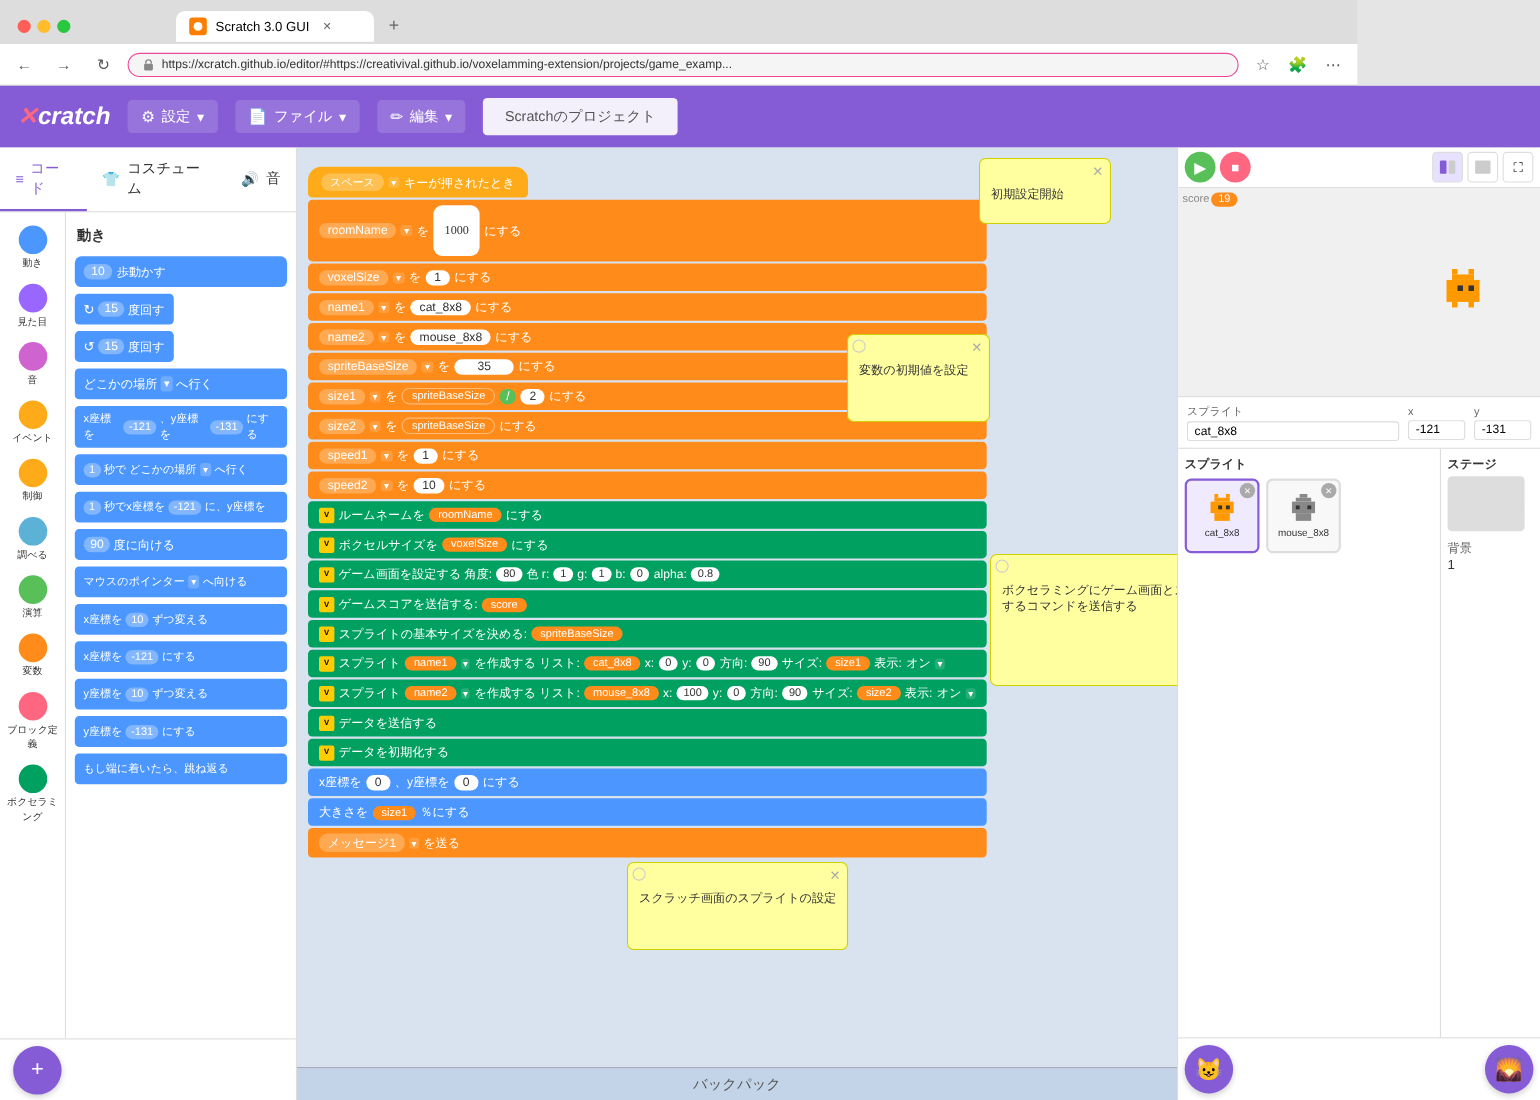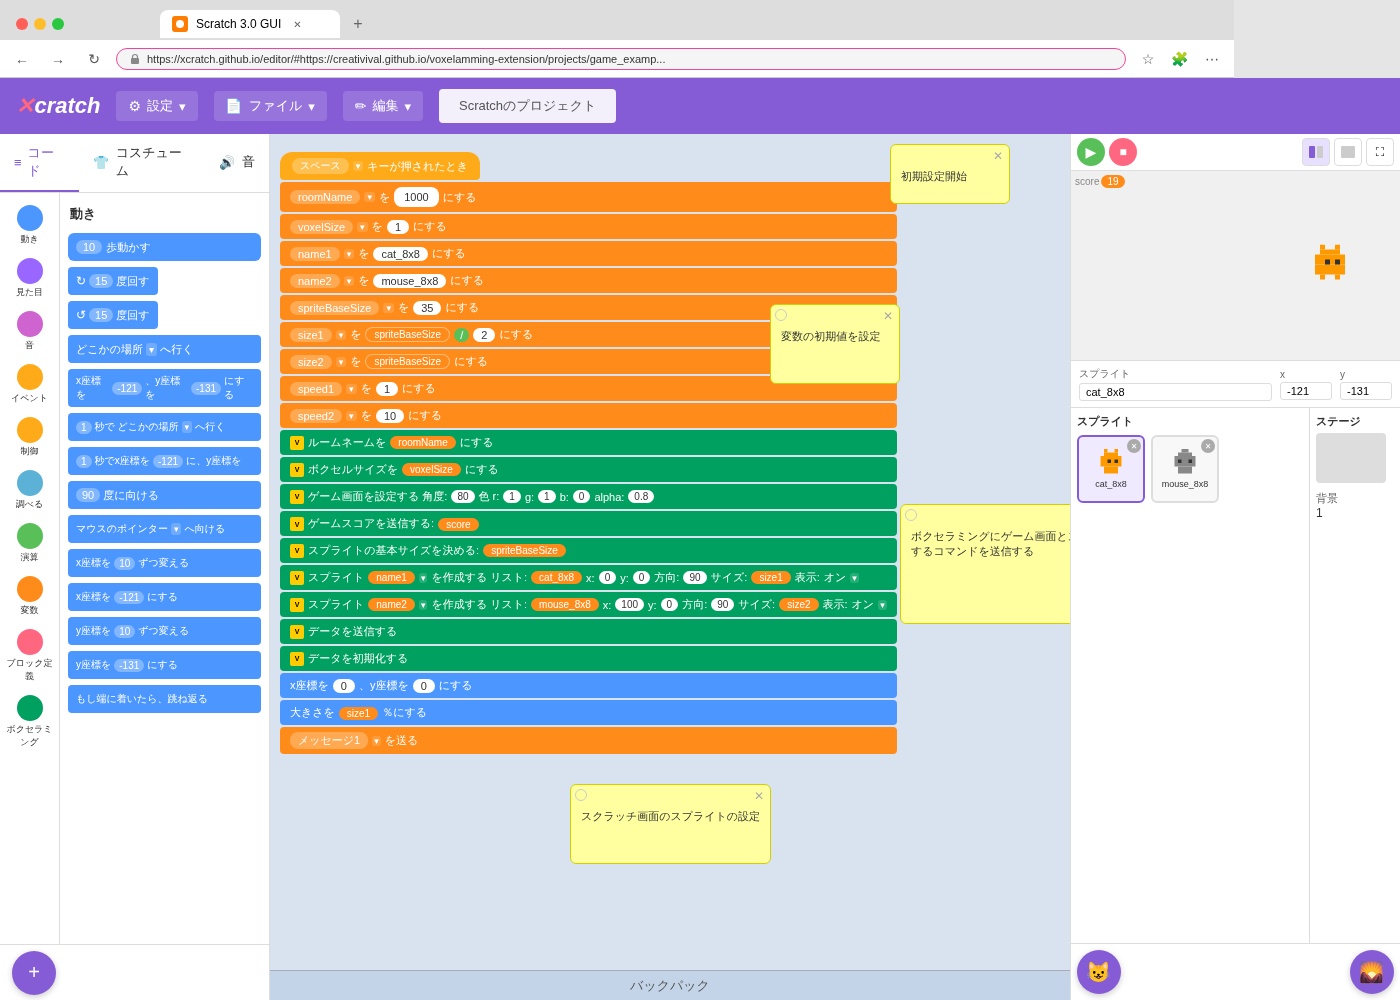--- a/index.html
+++ b/index.html
@@ -295,21 +295,21 @@
               <span>キーが押されたとき</span>
             </div>
             
             
             <div style="display:flex;flex-direction:column;gap:2px;margin-top:2px;">
 
               <div style="background:#ff8c1a;color:#fff;border-radius:4px;padding:5px 10px;font-size:11px;display:inline-flex;align-items:center;gap:4px;">
                 <span style="background:rgba(255,255,255,0.25);border-radius:8px;padding:1px 8px;">roomName</span>
                 <span style="background:rgba(255,255,255,0.15);border-radius:3px;padding:0 3px;font-size:9px;">▾</span>
                 <span>を</span>
-                <span style="background:#fff;color:#333;border-radius:8px;padding:4px 10px;">1000</span>
+                <span style="background:#fff;color:#333;border-radius:8px;padding:17px 10px;font-family:Liberation Serif, serif;">1000</span>
                 <span>にする</span>
               </div>
 
               <div style="background:#ff8c1a;color:#fff;border-radius:4px;padding:5px 10px;font-size:11px;display:inline-flex;align-items:center;gap:4px;">
                 <span style="background:rgba(255,255,255,0.25);border-radius:8px;padding:1px 8px;">voxelSize</span>
                 <span style="background:rgba(255,255,255,0.15);border-radius:3px;padding:0 3px;font-size:9px;">▾</span>
                 <span>を</span>
                 <span style="background:#fff;color:#333;border-radius:8px;padding:1px 8px;">1</span>
                 <span>にする</span>
               </div>
@@ -327,21 +327,21 @@
                 <span style="background:rgba(255,255,255,0.15);border-radius:3px;padding:0 3px;font-size:9px;">▾</span>
                 <span>を</span>
                 <span style="background:#fff;color:#333;border-radius:8px;padding:1px 8px;">mouse_8x8</span>
                 <span>にする</span>
               </div>
 
               <div style="background:#ff8c1a;color:#fff;border-radius:4px;padding:5px 10px;font-size:11px;display:inline-flex;align-items:center;gap:4px;">
                 <span style="background:rgba(255,255,255,0.25);border-radius:8px;padding:1px 8px;">spriteBaseSize</span>
                 <span style="background:rgba(255,255,255,0.15);border-radius:3px;padding:0 3px;font-size:9px;">▾</span>
                 <span>を</span>
-                <span style="background:#fff;color:#333;border-radius:8px;padding:1px 8px;">35</span>
+                <span style="background:#fff;color:#333;border-radius:8px;padding:1px 21px;">35</span>
                 <span>にする</span>
               </div>
 
               <div style="background:#ff8c1a;color:#fff;border-radius:4px;padding:5px 10px;font-size:11px;display:inline-flex;align-items:center;gap:4px;">
                 <span style="background:rgba(255,255,255,0.25);border-radius:8px;padding:1px 8px;">size1</span>
                 <span style="background:rgba(255,255,255,0.15);border-radius:3px;padding:0 3px;font-size:9px;">▾</span>
                 <span>を</span>
                 <span style="background:#ff8c1a;border:1px solid rgba(255,255,255,0.4);border-radius:8px;padding:1px 8px;font-size:10px;">spriteBaseSize</span>
                 <span style="background:#59c059;border-radius:8px;padding:1px 6px;">/</span>
                 <span style="background:#fff;color:#333;border-radius:8px;padding:1px 8px;">2</span>

